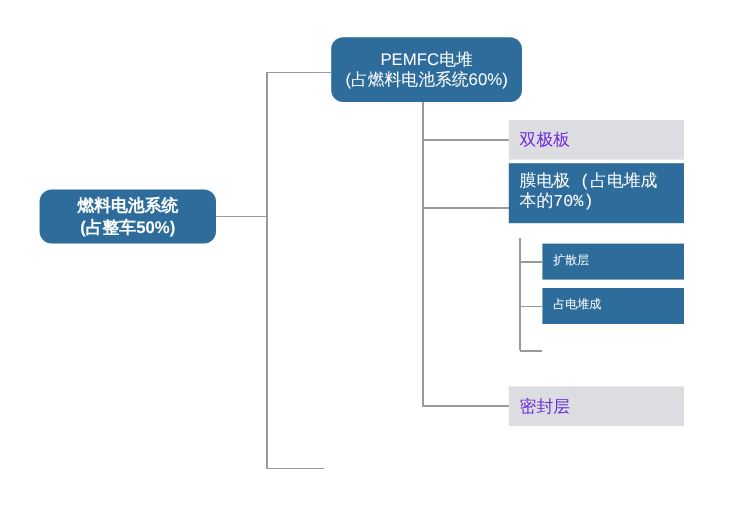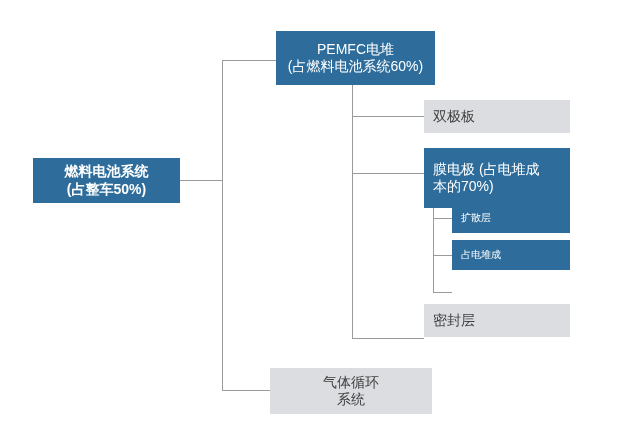--- a/index.html
+++ b/index.html
@@ -32,25 +32,26 @@
     align-items: center;
     line-height: 1.25;
     white-space: pre-line;
   }
   .node.blue {
     background: #2e6d9b;
     color: #ffffff;
   }
   .node.gray {
     background: #dcdde1;
-    color: #404040;
+    color: #6d28d9;
   }
   .node.center {
     justify-content: center;
     text-align: center;
+    border-radius: 10px;
   }
   .node.left {
     justify-content: flex-start;
     text-align: left;
   }
   .node .label {
     display: block;
     width: 100%;
   }
   .node.left .label {
@@ -104,36 +105,32 @@
 
   <div class="node blue center t-pemfc" style="left:276px; top:31px; width:159px; height:54px;">
     <span class="label">PEMFC电堆
 (占燃料电池系统60%)</span>
   </div>
 
   <div class="node gray left t-branch" style="left:424px; top:100px; width:146px; height:33px;">
     <span class="label">双极板</span>
   </div>
 
-  <div class="node blue left t-branch" style="left:424px; top:148px; width:146px; height:60px;">
+  <div class="node blue left t-branch" style="left:424px; top:136px; width:146px; height:50px;font-family:Liberation Mono, monospace;">
     <span class="label">膜电极 (占电堆成
 本的70%)</span>
   </div>
 
   <div class="node blue left t-leaf" style="left:452px; top:203px; width:118px; height:30px;">
     <span class="label">扩散层</span>
   </div>
 
   <div class="node blue left t-leaf" style="left:452px; top:240px; width:118px; height:30px;">
     <span class="label">占电堆成</span>
   </div>
 
 
-  <div class="node gray left t-branch" style="left:424px; top:304px; width:146px; height:33px;">
+  <div class="node gray left t-branch" style="left:424px; top:322px; width:146px; height:33px;">
     <span class="label">密封层</span>
   </div>
 
-  <div class="node gray center t-gas" style="left:270px; top:368px; width:162px; height:46px;">
-    <span class="label">气体循环
-系统</span>
-  </div>
 
 </div>
 
 </body></html>

